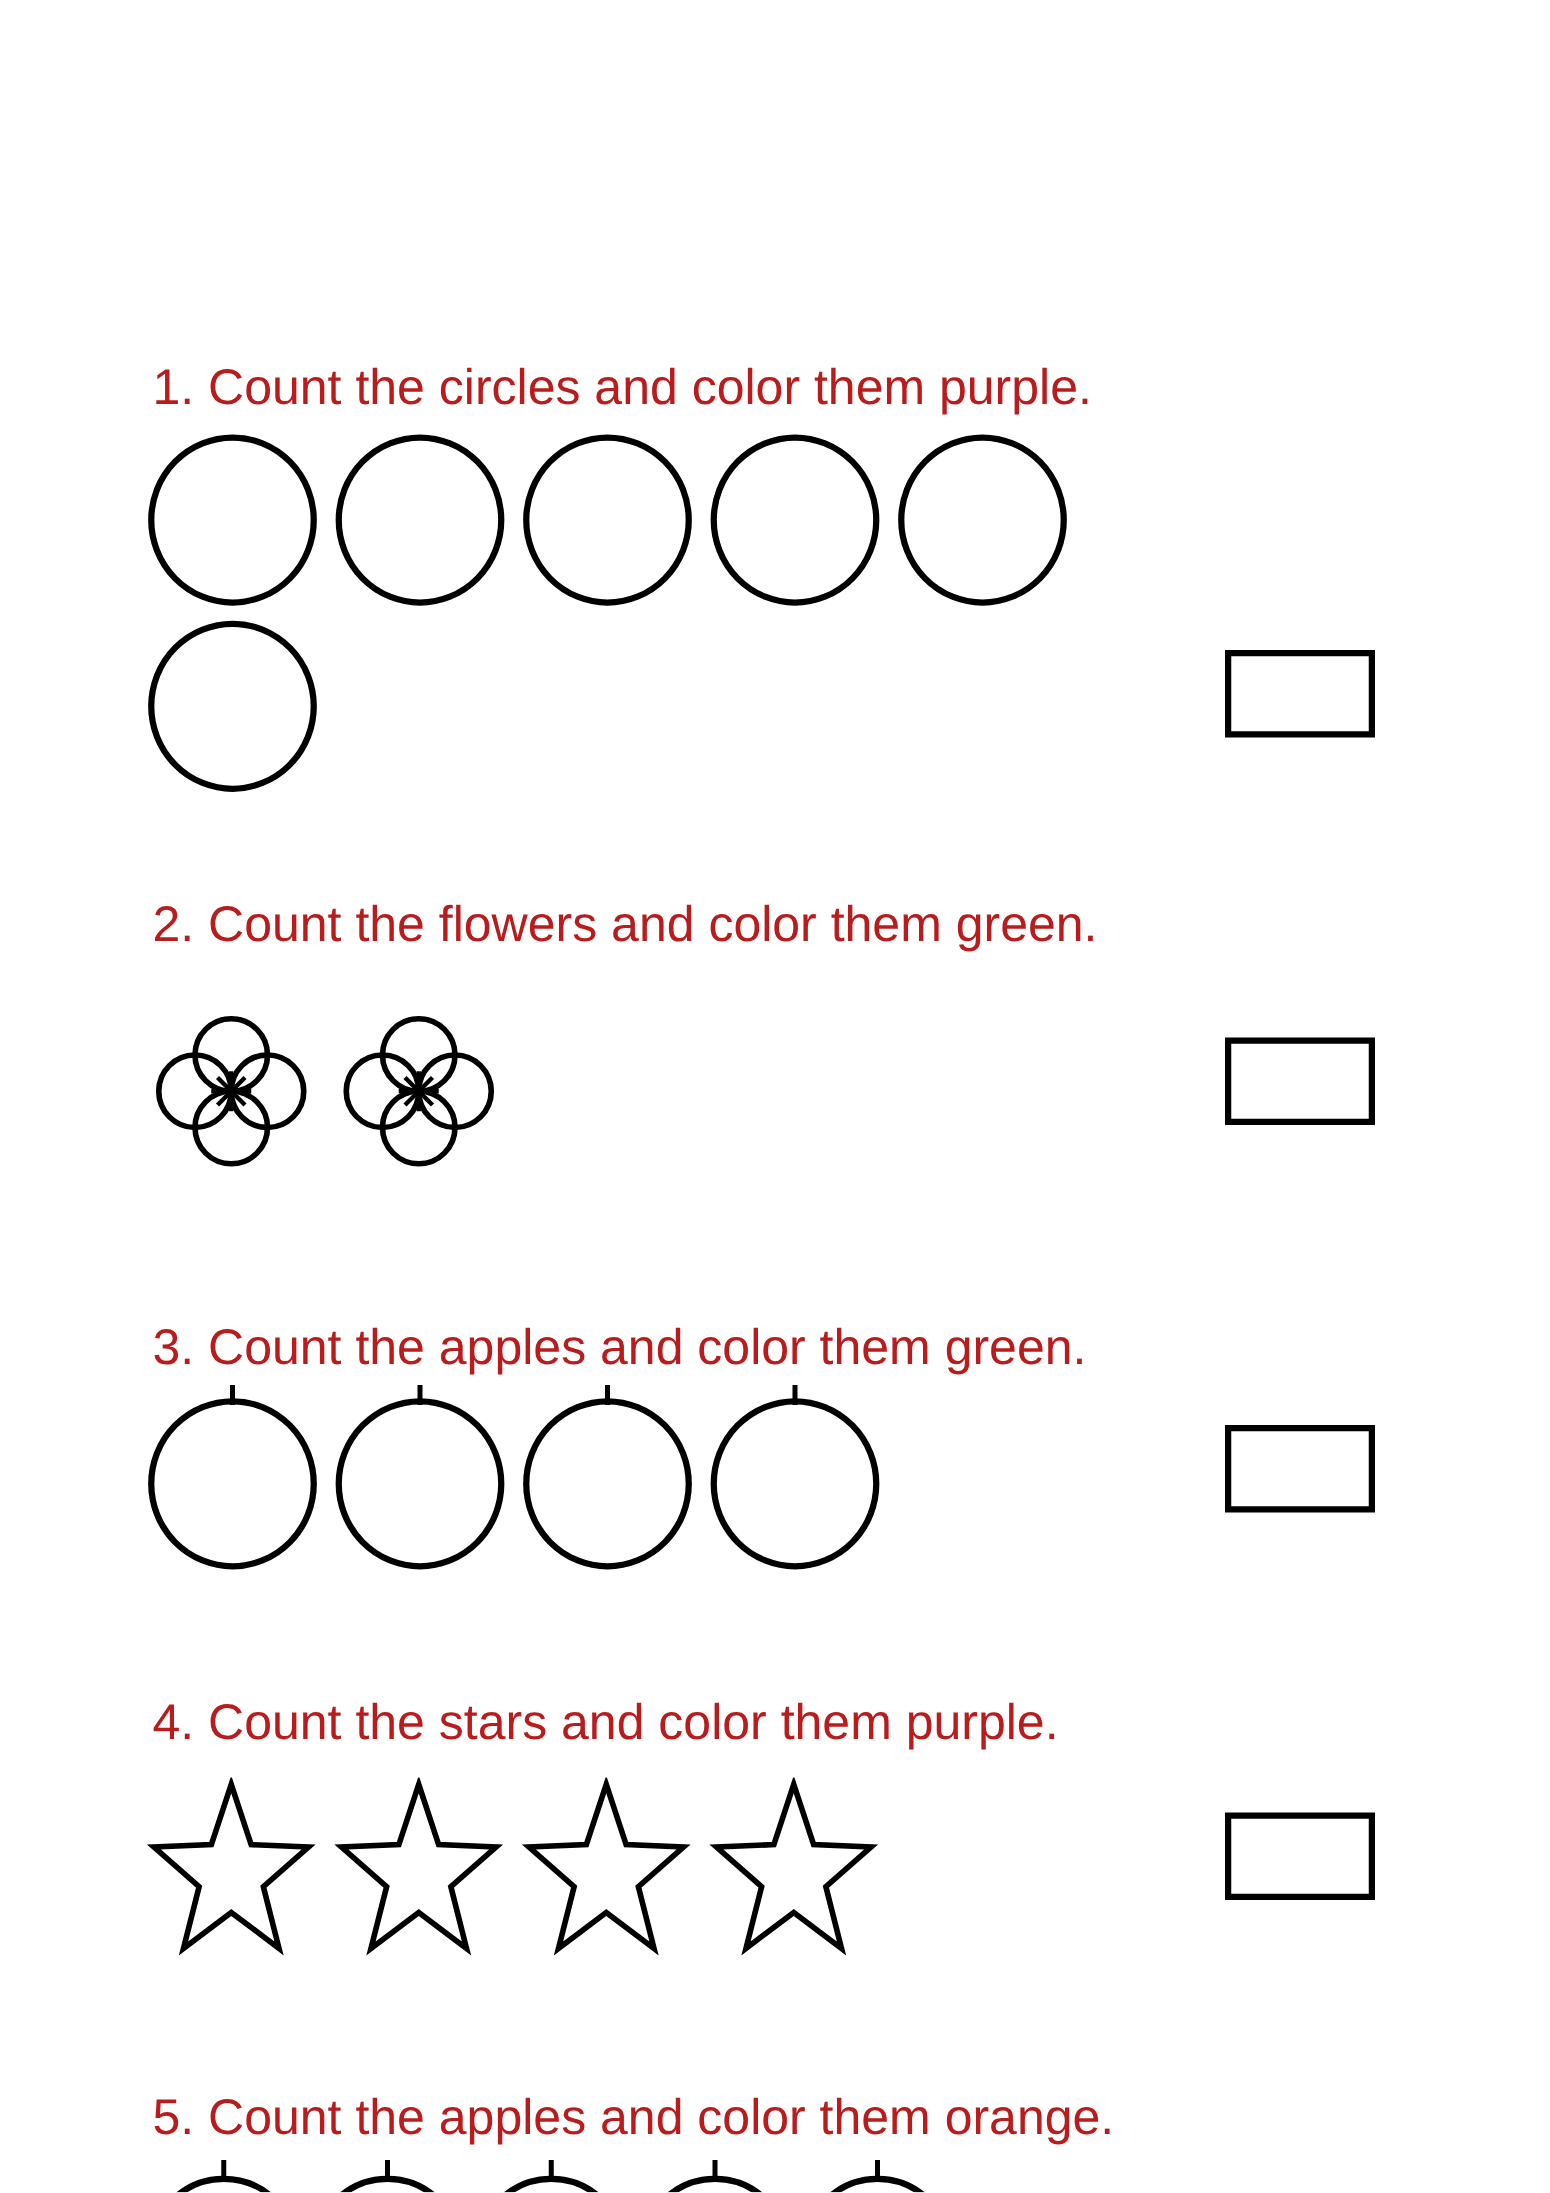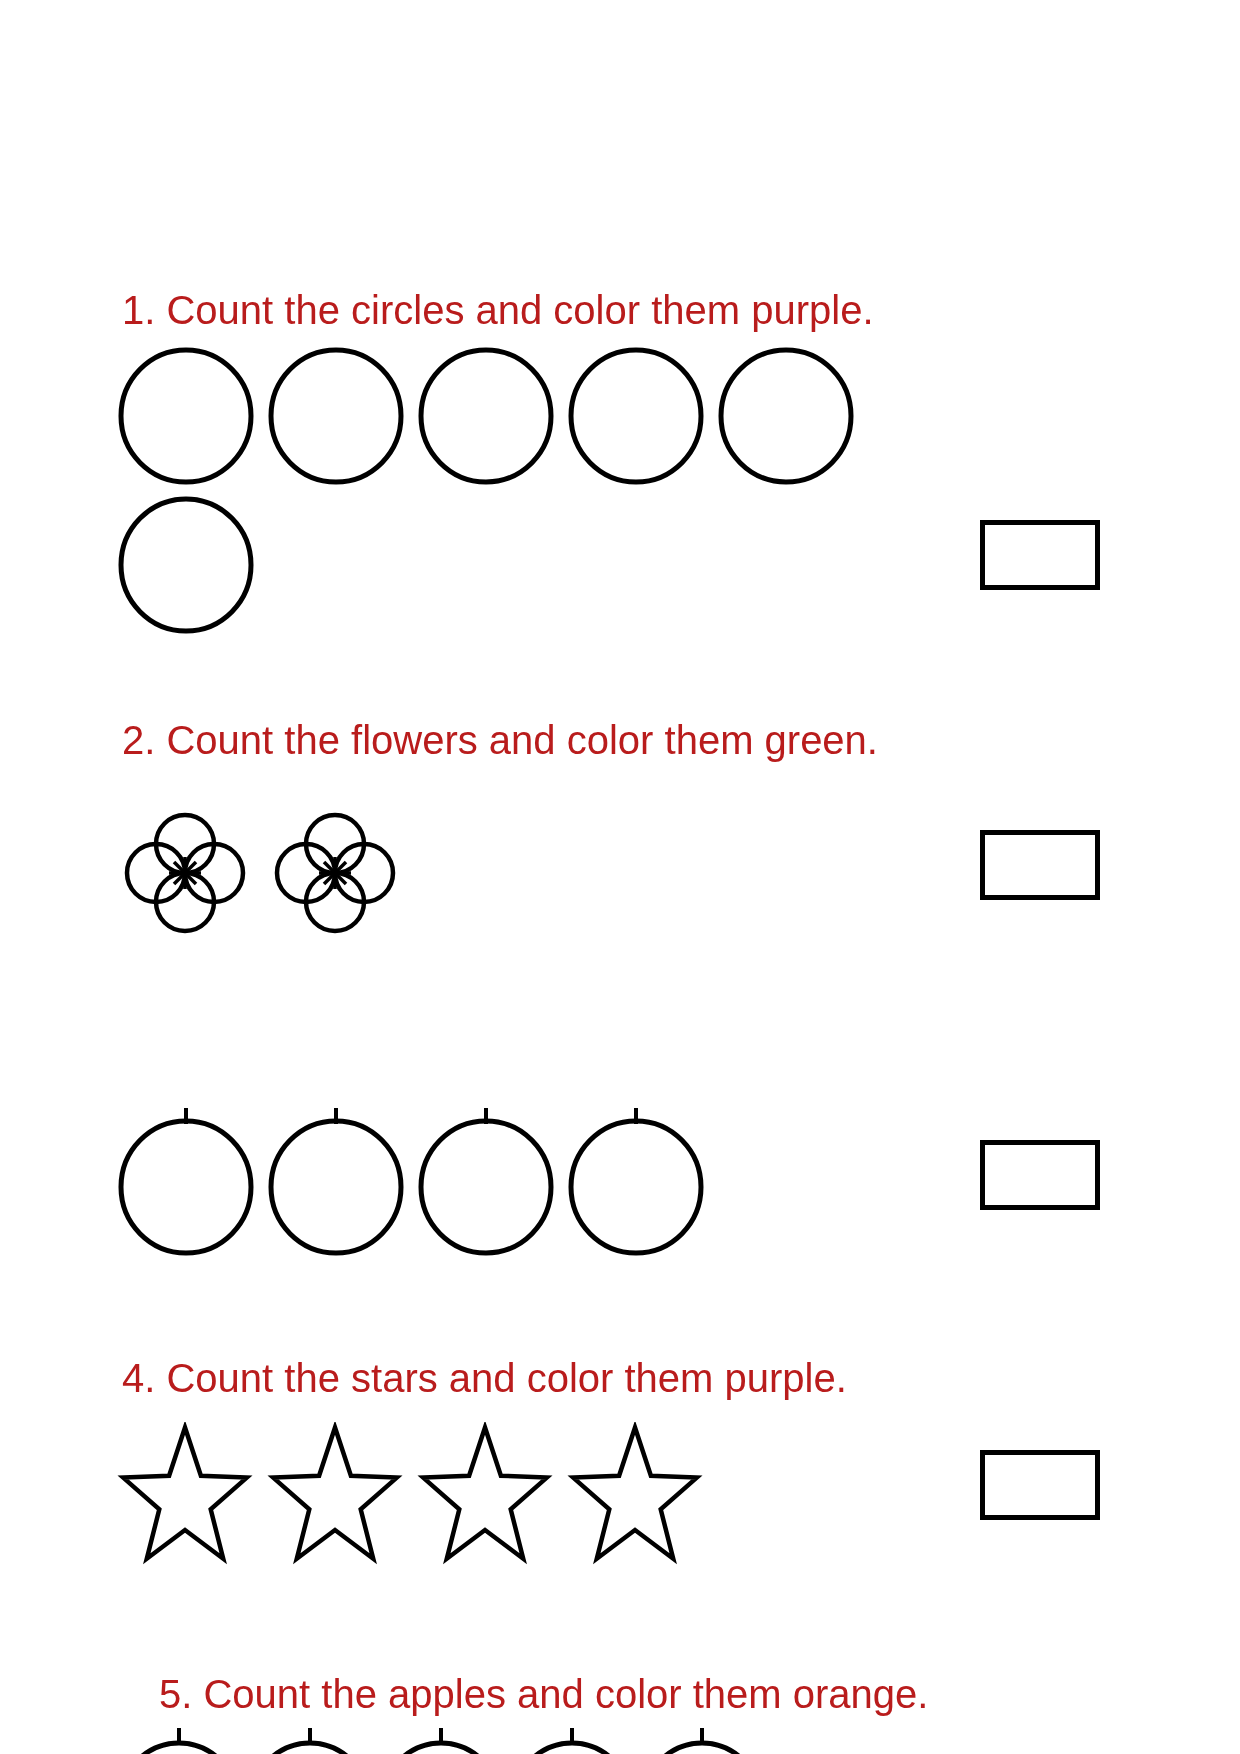--- a/index.html
+++ b/index.html
@@ -34,21 +34,21 @@
     font-size: 40px;
     line-height: 40px;
     font-weight: 400;
     color: #b91c1c;
     white-space: nowrap;
   }
   .q1-text { top: 290px; }
   .q2-text { top: 720px; }
   .q3-text { top: 1058px; }
   .q4-text { top: 1358px; }
-  .q5-text { top: 1674px; margin-left: 37px; }
+  .q5-text { top: 1674px; }
   .shapes {
     position: absolute;
     left: 0;
   }
   .q1-shapes { top: 340px; }
   .q2-shapes { top: 805px; }
   .q3-shapes { top: 1100px; }
   .q4-shapes { top: 1422px; }
   .q5-shapes { top: 1725px; }
   .answer-box {
@@ -110,20 +110,21 @@
           <line x1="319" y1="68" x2="351" y2="68"></line>
           <line x1="335" y1="52" x2="335" y2="84"></line>
           <line x1="324" y1="57" x2="346" y2="79"></line>
           <line x1="346" y1="57" x2="324" y2="79"></line>
         </g>
       </g>
     </g>
   </svg>
   <div class="answer-box box-2"></div>
 
+  <div class="question q3-text">3. Count the apples and color them green.</div>
   <svg class="shapes q3-shapes" width="800" height="160" viewBox="0 0 800 160">
     <g fill="none" stroke="#000000" stroke-width="5">
       <g>
         <line x1="186" y1="8" x2="186" y2="24" stroke-width="4"></line>
         <ellipse cx="186" cy="87" rx="65" ry="66"></ellipse>
       </g>
       <g>
         <line x1="336" y1="8" x2="336" y2="24" stroke-width="4"></line>
         <ellipse cx="336" cy="87" rx="65" ry="66"></ellipse>
       </g>

